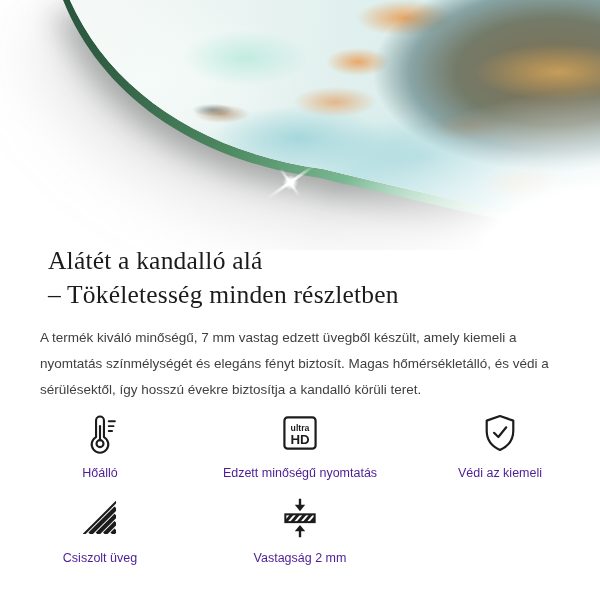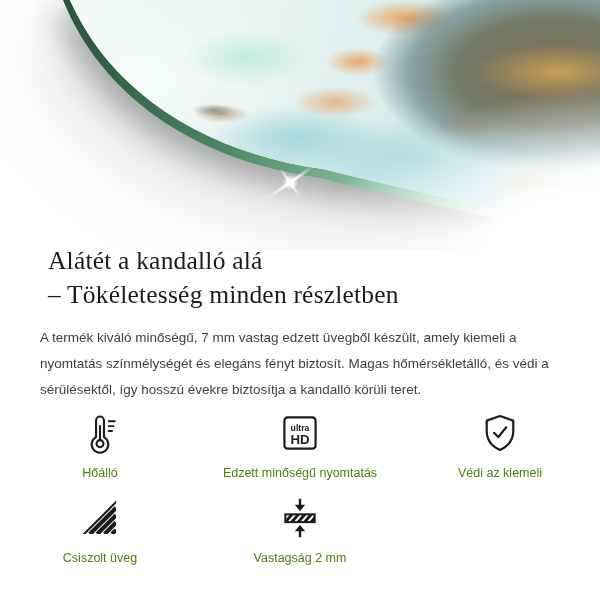--- a/index.html
+++ b/index.html
@@ -50,21 +50,21 @@
     font-family:"Liberation Serif","DejaVu Serif",serif;font-weight:400;
     font-size:25.5px;line-height:34px;color:#1b1b1b;margin:8px;letter-spacing:.2px;}
   .page-title span{display:block;}
   .description{
     margin:13px 0 0 0;max-width:512px;font-size:13.5px;line-height:26px;color:#3f3f3f;}
   
   .features{margin:8px -40px 0;width:600px;display:grid;
     grid-template-columns:repeat(3,1fr);row-gap:16px;}
   .feature{display:flex;flex-direction:column;align-items:center;}
   .icon-box{height:46px;display:flex;justify-content:center;}
-  .feature-label{margin-top:9px;font-size:12.5px;color:#4d7c0f;line-height:14px;}
+  .feature-label{margin-top:9px;font-size:12.5px;color:#4c1d95;line-height:14px;}
   .ic{stroke:#1c1c1c;fill:none;stroke-width:2.4;stroke-linecap:round;stroke-linejoin:round;}
   .ic-fill{fill:#1c1c1c;stroke:none;}
   .badge-txt{fill:#1c1c1c;stroke:none;font-family:"Liberation Sans",sans-serif;font-weight:bold;}
 </style>
 </head>
 <body>
 
 <div class="hero">
   <div class="disc-shadow-wrap">
     <div class="disc-edge"></div>

